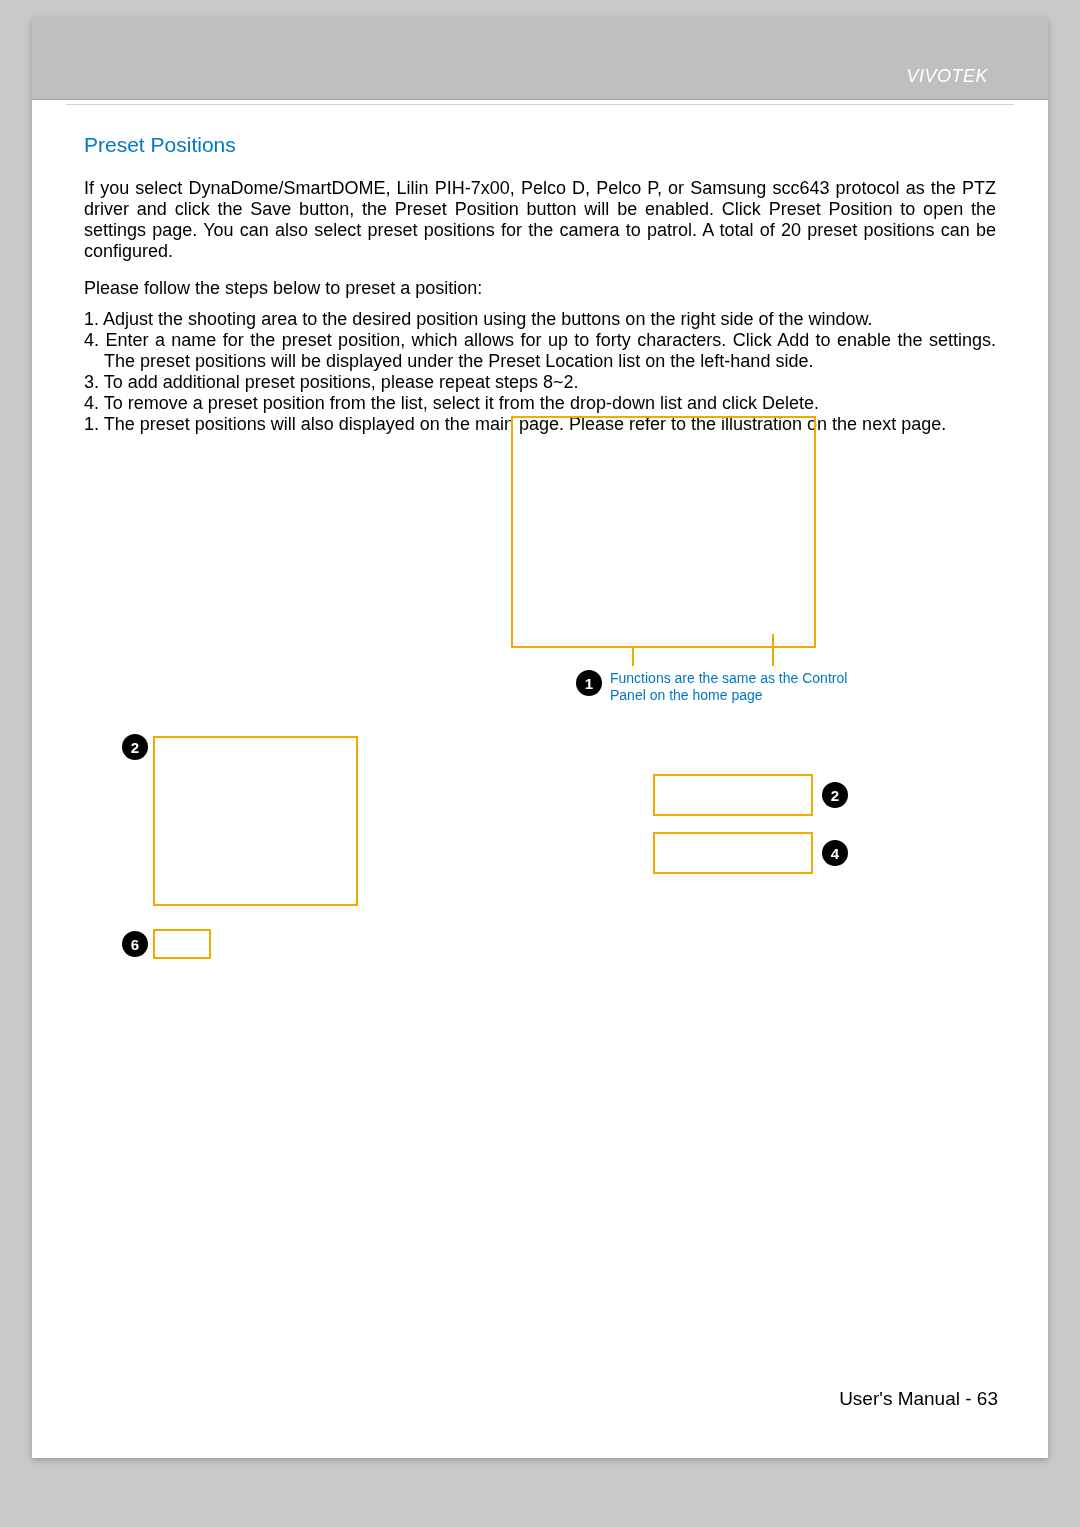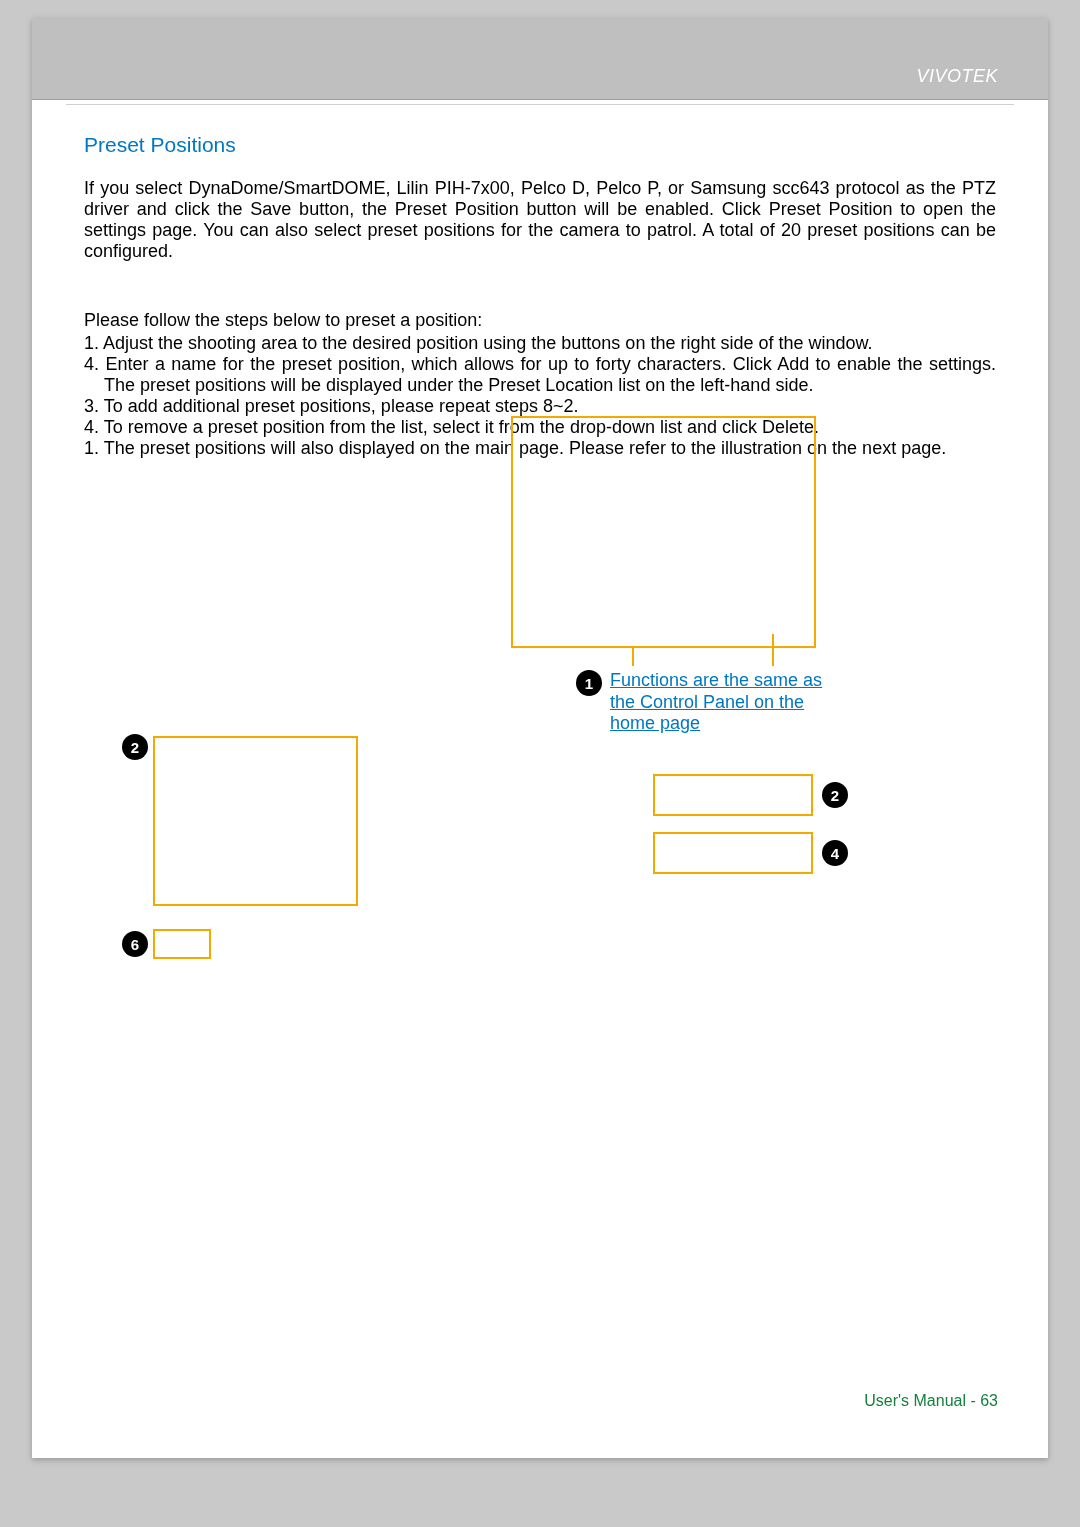--- a/index.html
+++ b/index.html
@@ -20,21 +20,21 @@
     box-shadow: 0 2px 6px rgba(0,0,0,0.25);
   }
   .topbar {
     height: 82px;
     background: #bfbfbf;
     border-bottom: 1px solid #9f9f9f;
     position: relative;
   }
   .brand {
     position: absolute;
-    right: 50px;
+    right: 60px;
     top: 48px;
     font-style: italic;
     color: #ffffff;
     font-size: 18px;
     letter-spacing: 0.5px;
   }
   .thinrule {
     height: 1px;
     background: #d0d0d0;
     margin: 4px 34px 0 34px;
@@ -48,26 +48,26 @@
   .section-title {
     color: #0077c2;
     font-size: 21px;
     margin-bottom: 20px;
   }
   .para {
     text-align: justify;
     text-justify: inter-word;
   }
   .steps-intro {
-    margin-top: 48px;
+    margin-top: 16px;
   }
   ol.steps {
     list-style: none;
     padding: 0;
-    margin-top: 2px;
+    margin-top: 10px;
   }
   ol.steps li {
     text-indent: -20px;
     padding-left: 20px;
     text-align: justify;
   }
 
   
   .diagram {
     position: absolute;
@@ -102,24 +102,23 @@
     color: #fff;
     font-size: 15px;
     font-weight: bold;
     display: flex;
     align-items: center;
     justify-content: center;
   }
   .note {
     position: absolute;
     color: #0077c2;
-    font-size: 18px;
+    font-size: 14px;
     line-height: 1.2;
     width: 240px;
-    text-decoration: underline;
   }
   .box-leftlist {
     left: 69px;
     top: 320px;
     width: 205px;
     height: 170px;
   }
   .box-right1 {
     left: 569px;
     top: 358px;
@@ -135,22 +134,22 @@
   .box-save {
     left: 69px;
     top: 513px;
     width: 58px;
     height: 30px;
   }
   .footer {
     position: absolute;
     right: 50px;
     bottom: 48px;
-    color: #15803d;
-    font-size: 16px;
+    color: #000000;
+    font-size: 19px;
   }
 </style>
 </head>
 <body>
 
 <div class="page">
 
   <div class="topbar">
     <div class="brand">VIVOTEK</div>
   </div>

